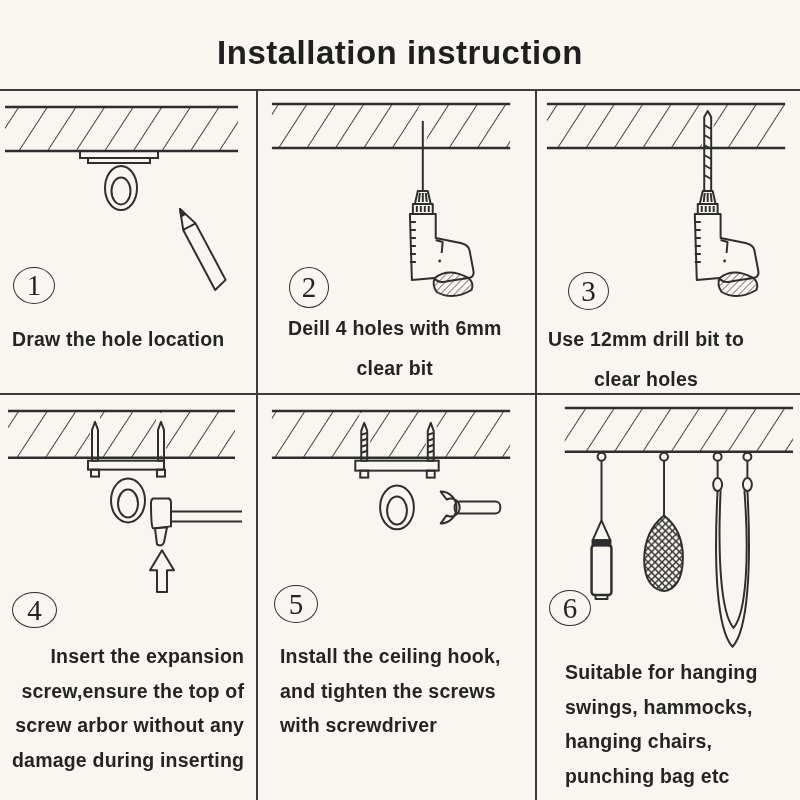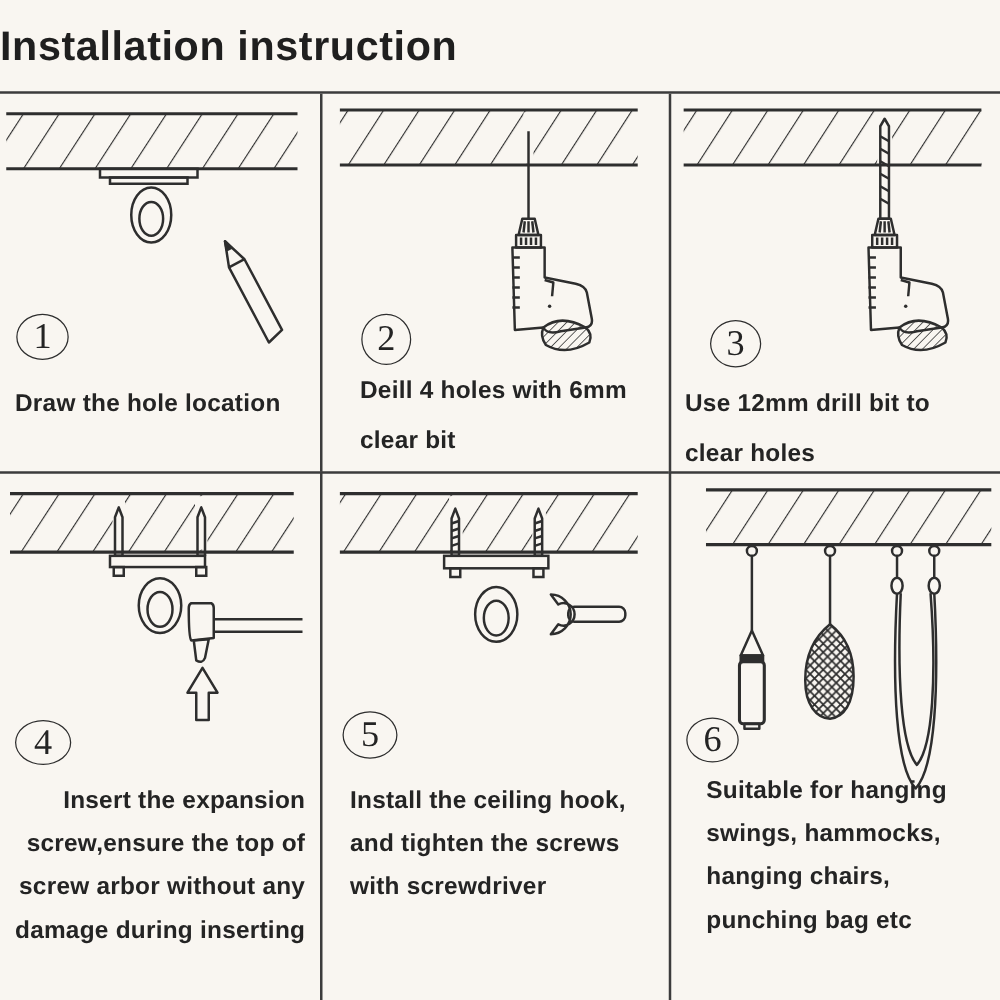--- a/index.html
+++ b/index.html
@@ -4,21 +4,21 @@
 <style>
   html,body{margin:0;padding:0;}
   body{
     width:800px;height:800px;
     background:#f9f6f1;
     font-family:"Liberation Sans", sans-serif;
     color:#262626;
     overflow:hidden;
   }
   .page{width:800px;height:800px;position:relative;}
-  .title-wrap{height:73px;display:flex;align-items:center;}
+  .title-wrap{height:73px;display:flex;align-items:center;justify-content:center;margin-top:16px;}
   .title{
     margin:0;font-size:33px;font-weight:700;letter-spacing:.5px;color:#1f1f1f;
   }
   .grid{
     display:grid;
     grid-template-columns:256px 279px 265px;
     grid-template-rows:302px 423px;
     border-top:2px solid #3c3c3c;
     width:800px;box-sizing:border-box;
   }
@@ -27,21 +27,21 @@
   .row2{border-top:2px solid #3c3c3c;}
   .panel svg{position:absolute;left:0;top:0;width:100%;height:100%;display:block;}
   .badge{
     position:absolute;box-sizing:border-box;
     border:1.6px solid #2e2e2e;border-radius:50%;
     display:flex;align-items:center;justify-content:center;
     font-family:"Liberation Serif", serif;font-size:29px;color:#242424;
     background:transparent;
   }
   .caption{position:absolute;font-size:19.5px;font-weight:700;letter-spacing:.2px;color:#242424;}
-  .cap-r1{line-height:40px;}
+  .cap-r1{line-height:40px;text-align:center;}
   .cap-r2{line-height:34.5px;}
 </style>
 </head>
 <body>
 
 <div class="page">
 
   <div class="title-wrap">
     <h1 class="title">Installation instruction</h1>
   </div>
@@ -301,21 +301,21 @@
           <circle cx="212" cy="62" r="4"></circle>
           <line x1="182" y1="66" x2="182" y2="83"></line>
           <line x1="212" y1="66" x2="212" y2="83"></line>
           <ellipse cx="182" cy="90" rx="4.5" ry="6.5"></ellipse>
           <ellipse cx="212" cy="90" rx="4.5" ry="6.5"></ellipse>
           <path d="M182,96 C178,170 181,236 197,253 C213,236 216,170 212,96"></path>
           <path d="M185,96 C182,162 185,219 198,234 C211,219 214,162 209,96"></path>
         </g>
       </svg>
       <div class="badge" style="left:12px;top:195px;width:42px;height:36px;">6</div>
-      <div class="caption cap-r2" style="left:28px;top:236px;">
+      <div class="caption cap-r2" style="left:28px;top:260px;">
         <div>Suitable for hanging</div>
         <div>swings, hammocks,</div>
         <div>hanging chairs,</div>
         <div>punching bag etc</div>
       </div>
     </section>
 
   </div>
 </div>
 

